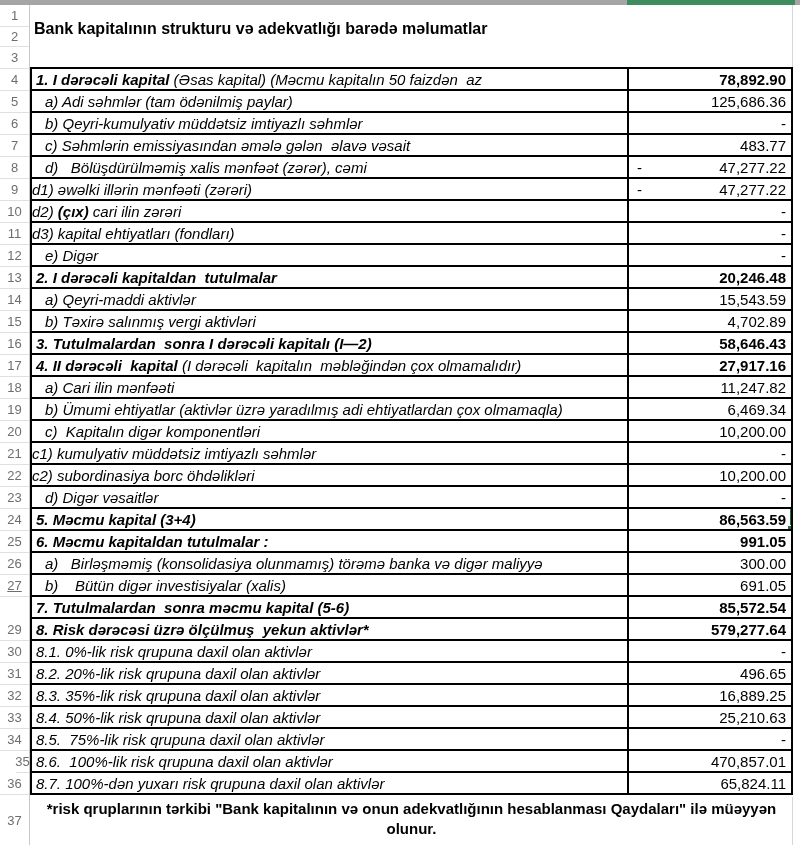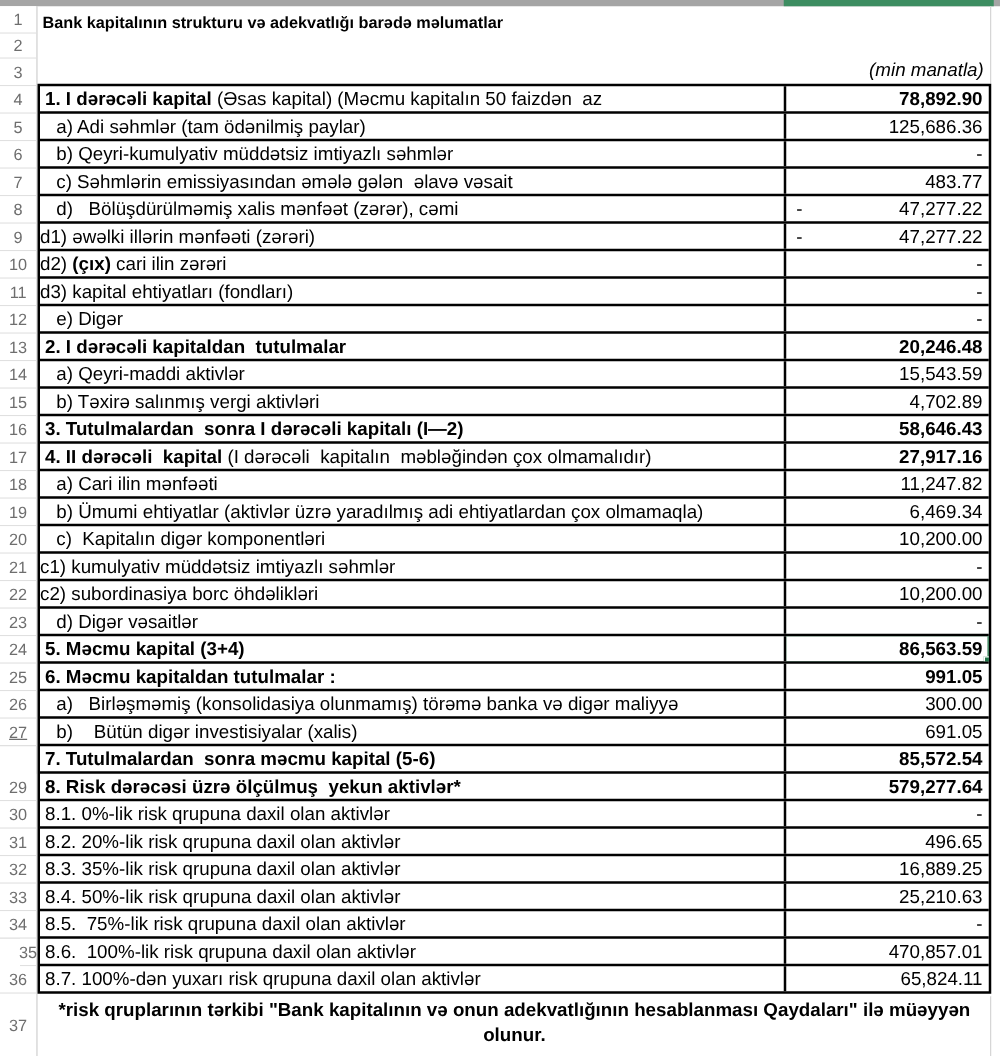--- a/index.html
+++ b/index.html
@@ -6,31 +6,31 @@
   #screen{position:relative;width:800px;height:845px;background:#ffffff;overflow:hidden;
           font-family:"Liberation Sans",sans-serif;color:#000;}
   
   .strip{position:absolute;left:0;top:0;width:800px;height:5px;background:#a5a5a5;}
   .strip-green{position:absolute;left:627px;top:0;width:168px;height:5px;background:#3d8d61;}
   
   .gutter{position:absolute;left:0;top:5px;width:29px;border-right:1px solid #c9c9c9;}
   .gut{box-sizing:border-box;display:flex;align-items:center;justify-content:center;
        font-size:13px;color:#6e6e6e;border-bottom:1px solid #e0e0e0;background:#fff;}
   
-  .title-cell{position:absolute;left:30px;top:6px;width:763px;height:22px;display:flex;align-items:center;
-       padding-left:4px;box-sizing:border-box;font-size:13px;font-weight:bold;white-space:pre;overflow:hidden;}
+  .title-cell{position:absolute;left:30px;top:18px;width:763px;height:22px;display:flex;align-items:center;
+       padding-left:4px;box-sizing:border-box;font-size:16px;font-weight:bold;white-space:pre;overflow:hidden;}
   .units-cell{position:absolute;left:30px;top:45px;width:761px;height:22px;display:flex;align-items:center;
        justify-content:flex-end;padding-right:4px;box-sizing:border-box;font-size:15px;font-style:italic;}
   .vline{position:absolute;left:792px;width:1px;background:#d6d6d6;}
   
   .tbl{position:absolute;left:30px;top:67px;width:763px;border:2px solid #000;box-sizing:border-box;background:#fff;}
   .trow{display:flex;height:22px;box-sizing:border-box;border-bottom:2px solid #000;}
   .trow:last-child{border-bottom:none;height:20px;}
   .cell{box-sizing:border-box;overflow:hidden;}
-  .desc{flex:1;display:flex;align-items:center;font-size:15px;white-space:pre;}
+  .desc{flex:1;display:flex;align-items:center;font-size:15px;white-space:pre;font-style:italic;}
   .desc span{white-space:pre;}
   .desc.ind0{padding-left:4px;}
   .desc.ind1{padding-left:13px;}
   .desc.ind2{}
   .b{font-weight:bold;}
   .val{width:164px;border-left:2px solid #000;font-size:15px;display:flex;align-items:center;
        justify-content:flex-end;padding:0 5px 0 8px;}
   .val.vb{font-weight:bold;}
   .val.neg{justify-content:space-between;}
   .val.selected{position:relative;}
@@ -87,21 +87,20 @@
       <div class="gut" style="height: 22px;">32</div>
       <div class="gut" style="height: 22px;">33</div>
       <div class="gut" style="height: 22px;">34</div>
       <div class="gut" style="height: 22px; margin-left: 16px;">35</div>
       <div class="gut" style="height: 22px;">36</div>
       <div class="gut" style="height: 50px; border-bottom: none;">37</div>
     </div>
 
   <div class="title-cell">Bank kapitalının strukturu və adekvatlığı barədə məlumatlar</div>
 
-  <div class="units-cell">(min manatla)</div>
 
   <div class="vline" style="top:5px;height:62px;"></div>
   <div class="vline" style="top:797px;height:48px;"></div>
 
   <div class="tbl" id="tbl">
       <div class="trow">
         <div class="cell desc ind0"><span class="b">1. I dərəcəli kapital</span><span> (Əsas kapital) (Məcmu kapitalın 50 faizdən  az</span></div>
         <div class="cell val vb">
           <span>78,892.90</span>
         </div>

